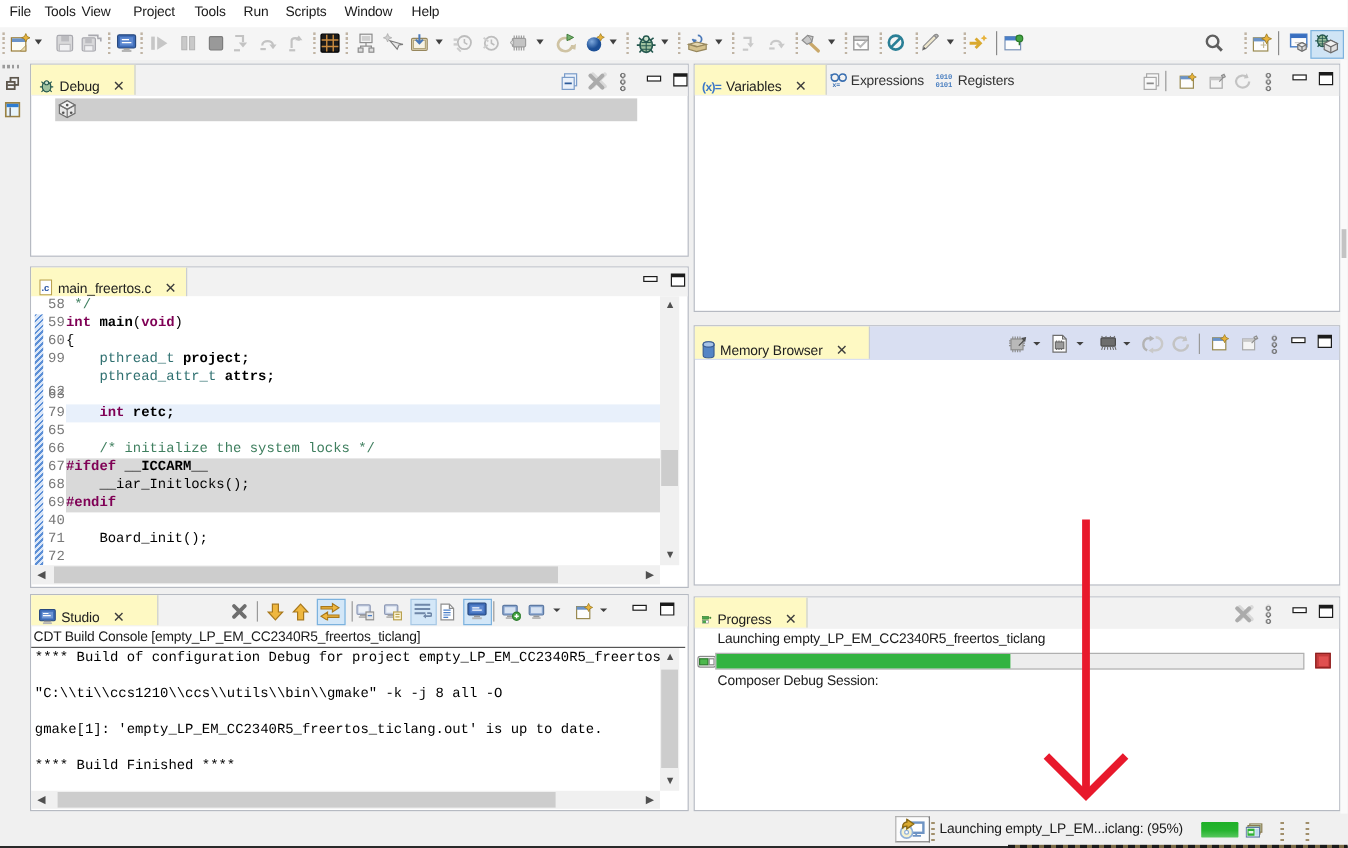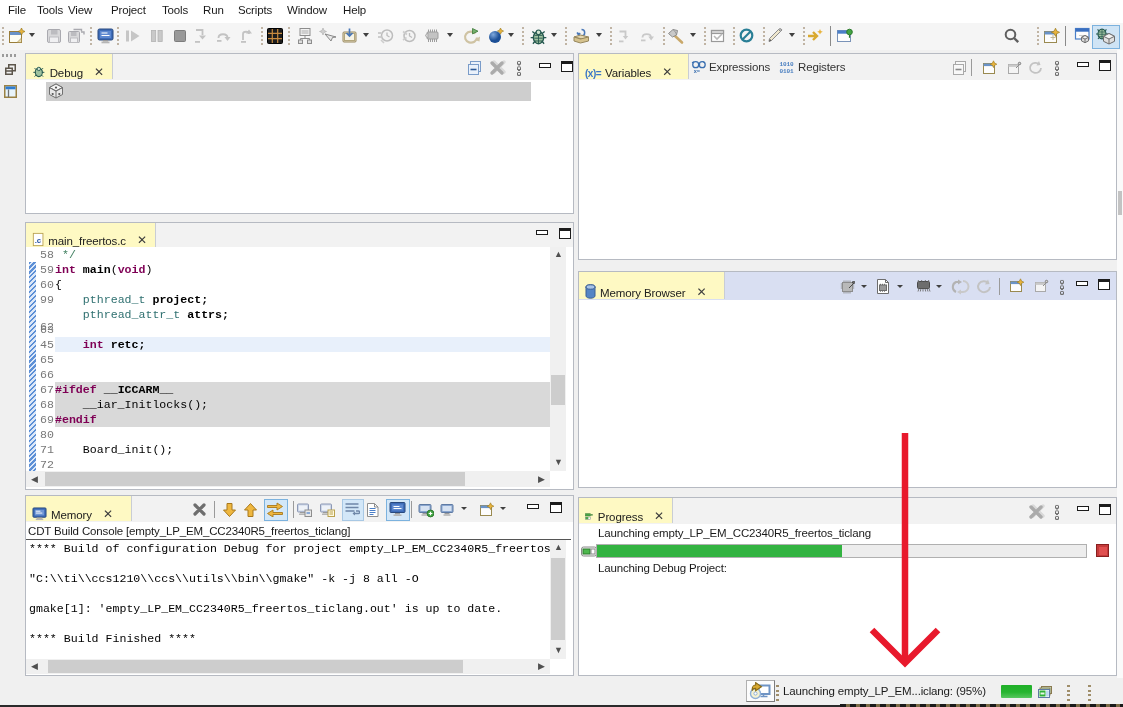--- a/index.html
+++ b/index.html
@@ -329,31 +329,32 @@
         <div class="cl" style="top:0px"> <i class="c">*/</i></div>
     <div class="ln" style="top:15px">59</div>
         <div class="cl" style="top:15px"><b class="k">int</b> <b>main</b>(<b class="k">void</b>)</div>
     <div class="ln" style="top:30px">60</div>
         <div class="cl" style="top:30px">{</div>
     <div class="ln" style="top:45px">99</div>
         <div class="cl" style="top:45px">    <i class="y">pthread_t</i> <b>project;</b></div>
     <div class="ln" style="top:72px">62</div>
         <div class="cl" style="top:60px">    <i class="y">pthread_attr_t</i> <b>attrs;</b></div>
     <div class="ln" style="top:75px">63</div>
-    <div class="ln" style="top:90px">45</div>
+    <div class="ln" style="top:90px">79</div>
         <div class="cl" style="top:90px">    <b class="k">int</b> <b>retc;</b></div>
     <div class="ln" style="top:105px">65</div>
     <div class="ln" style="top:120px">66</div>
+        <div class="cl" style="top:120px">    <i class="c">/* initialize the system locks */</i></div>
     <div class="ln" style="top:135px">67</div>
         <div class="cl" style="top:135px"><b class="k">#ifdef</b> <b>__ICCARM__</b></div>
     <div class="ln" style="top:150px">68</div>
         <div class="cl" style="top:150px">    __iar_Initlocks();</div>
     <div class="ln" style="top:165px">69</div>
         <div class="cl" style="top:165px"><b class="k">#endif</b></div>
-    <div class="ln" style="top:180px">80</div>
+    <div class="ln" style="top:180px">40</div>
     <div class="ln" style="top:195px">71</div>
         <div class="cl" style="top:195px">    Board_init();</div>
     <div class="ln" style="top:210px">72</div>
   </div>
 
   <div class="sb" style="left:524px;top:24px;width:16px;height:224px">
     <div class="arr" style="left:4px;top:2px">▲</div>
     <div class="thumb" style="left:1px;top:128px;width:14px;height:30px"></div>
     <div class="arr" style="left:4px;top:210px">▼</div>
   </div>
@@ -368,21 +369,21 @@
 <div class="panel" style="left:25px;top:495px;width:547px;height:179px">
   <div class="tabrow" style="height:26px"></div>
   <div class="tab" style="left:0px;width:106px;box-sizing:border-box;border-left:none">
     <svg width="15" height="14" viewBox="0 0 16 15">
           <rect x="1" y="1" width="14" height="10" rx="1" fill="#3e6cb8" stroke="#28497e"></rect>
           <rect x="3" y="3" width="10" height="6" fill="#6f96d4"></rect>
           <path d="M4 4.5h5M4 6.5h7" stroke="#fff" stroke-width="1"></path>
           <rect x="5" y="11" width="6" height="1.5" fill="#9a9a9a"></rect>
           <rect x="4" y="12.5" width="8" height="1.5" fill="#b5b5b5"></rect>
         </svg>
-    <span>Memory</span>
+    <span>Studio</span>
         <span class="x">✕</span>
   </div>
   <div id="console-icons">
     <svg class="pi" style="left:166px" width="15" height="15" viewBox="0 0 15 15">
           <path d="M3 3l9 9M12 3l-9 9" stroke="#6e6e6e" stroke-width="3.2" stroke-linecap="round"></path>
         </svg>
     <div class="vline" style="left:188px;top:5px;height:17px;background:#9a9a9a"></div>
     <svg class="pi" style="left:196px" width="15" height="16" viewBox="0 0 15 16">
           <path d="M5 1.5h5V8h3.5L7.5 14.5 1.5 8H5z" fill="#efb73f" stroke="#a8781c" stroke-width="1"></path>
         </svg>
@@ -605,21 +606,21 @@
   <span class="t" style="left:19px;top:29px">Launching empty_LP_EM_CC2340R5_freertos_ticlang</span>
   <svg class="abs" style="left:2px;top:48px" width="16" height="12" viewBox="0 0 16 12">
         <rect x="0.5" y="1" width="15" height="9" rx="2" fill="#f2f2f2" stroke="#8a8a8a"></rect>
         <rect x="2" y="3" width="7" height="5" fill="#4db84d" stroke="#2d7a2d"></rect>
         <rect x="10" y="3" width="4" height="5" fill="#fff" stroke="#8a8a8a"></rect>
       </svg>
   <div class="abs" style="left:17px;top:46px;width:491px;height:14px;box-sizing:border-box;background:#ededed;border:1px solid #b0b0b0"></div>
   <div class="abs" style="left:18px;top:47px;width:245px;height:12px;background:#33b341"></div>
   <div class="abs" style="left:517px;top:46px;width:13px;height:13px;box-sizing:border-box;background:#c43b3b;border:1px solid #8a1f1f"></div>
   <div class="abs" style="left:519.5px;top:48.5px;width:8px;height:8px;background:#e05050"></div>
-  <span class="t" style="left:19px;top:64px">Launching Debug Project:</span>
+  <span class="t" style="left:19px;top:64px">Composer Debug Session:</span>
 </div>
 
 <div class="abs" style="left:1117px;top:50px;width:6px;height:628px;background:#fafafa"></div>
 <div class="abs" style="left:1118px;top:191px;width:4px;height:24px;background:#c3c3c3"></div>
 
 <div id="statusbar">
   <div class="abs" style="left:746px;top:680px;width:29px;height:22px;box-sizing:border-box;background:#fcfcfc;border:1px solid #b0b0b0;border-right-color:#7d7d7d;border-bottom-color:#7d7d7d"></div>
   <svg class="abs" style="left:749px;top:682px" width="23" height="18" viewBox="0 0 23 18">
         <rect x="9.5" y="3.5" width="11" height="8.5" fill="#fff" stroke="#6f94c4" stroke-width="2"></rect>
         <path d="M14.5 12v2M11.5 14.5h7" stroke="#6f94c4" stroke-width="1.5" fill="none"></path>

